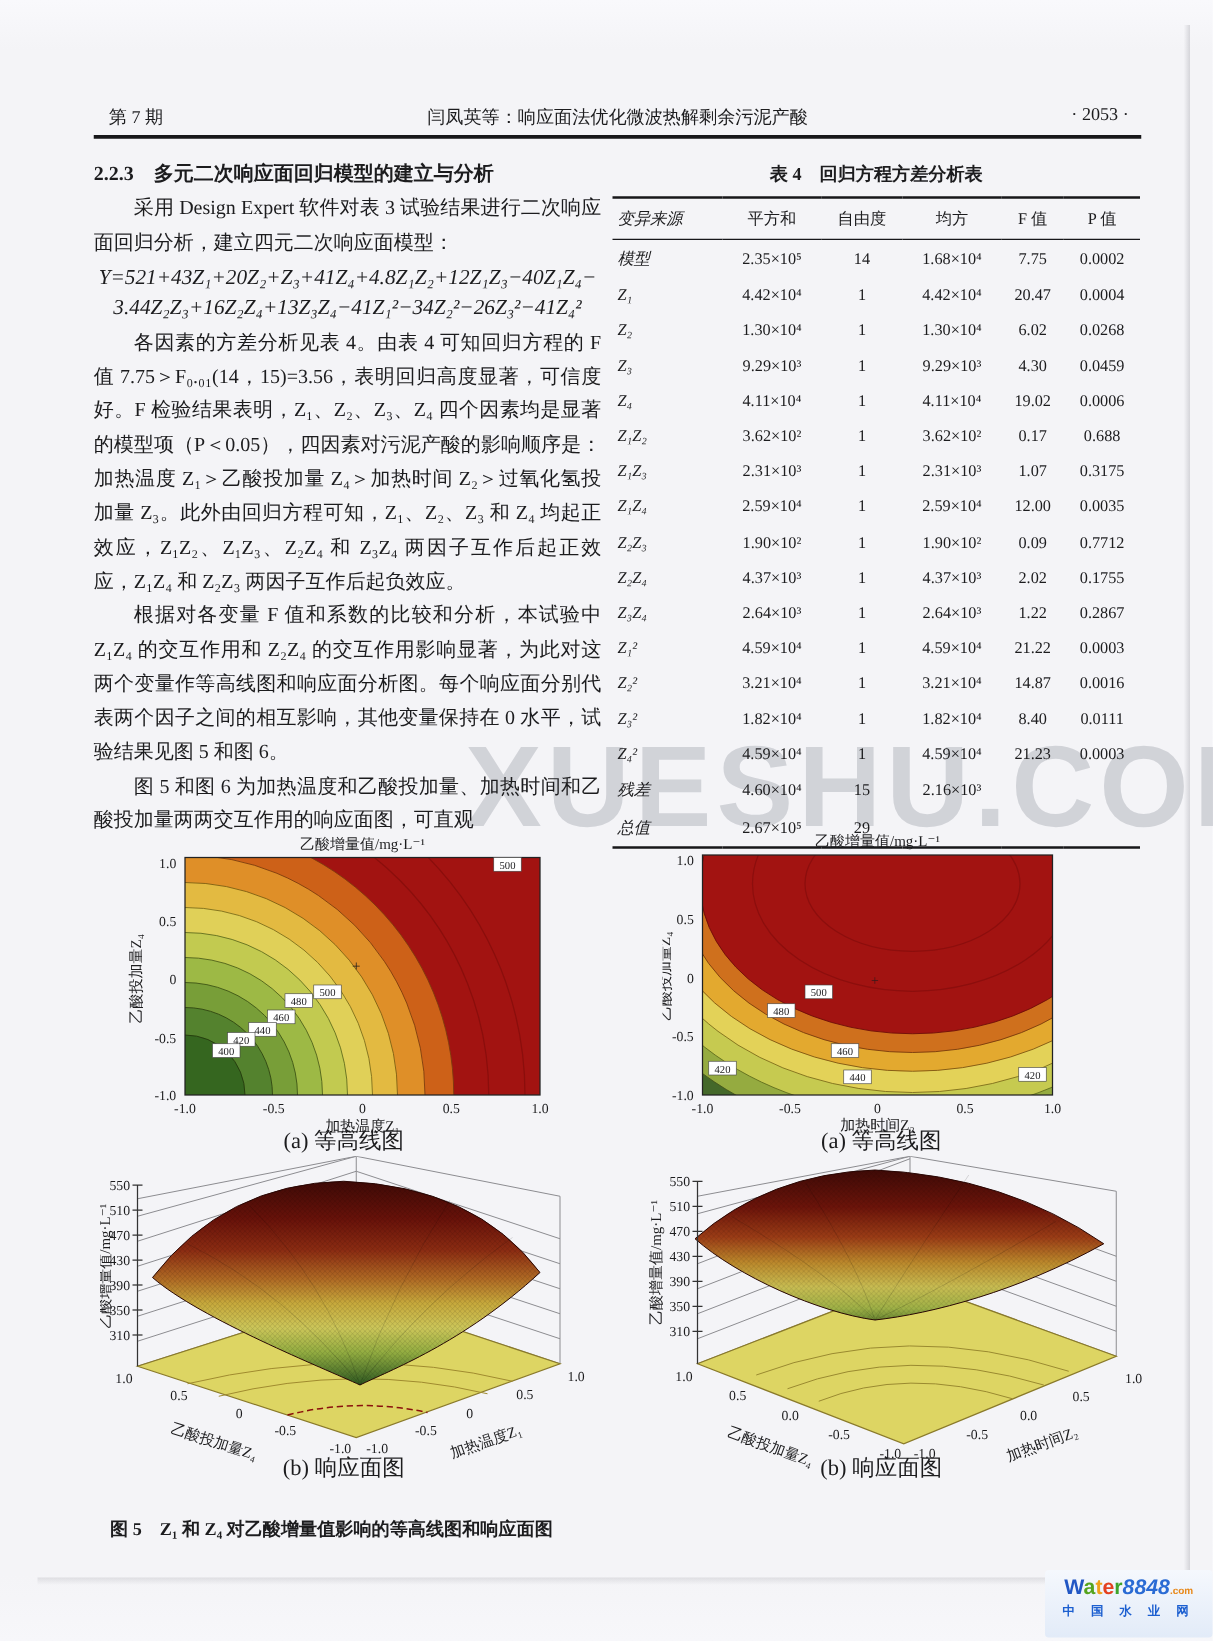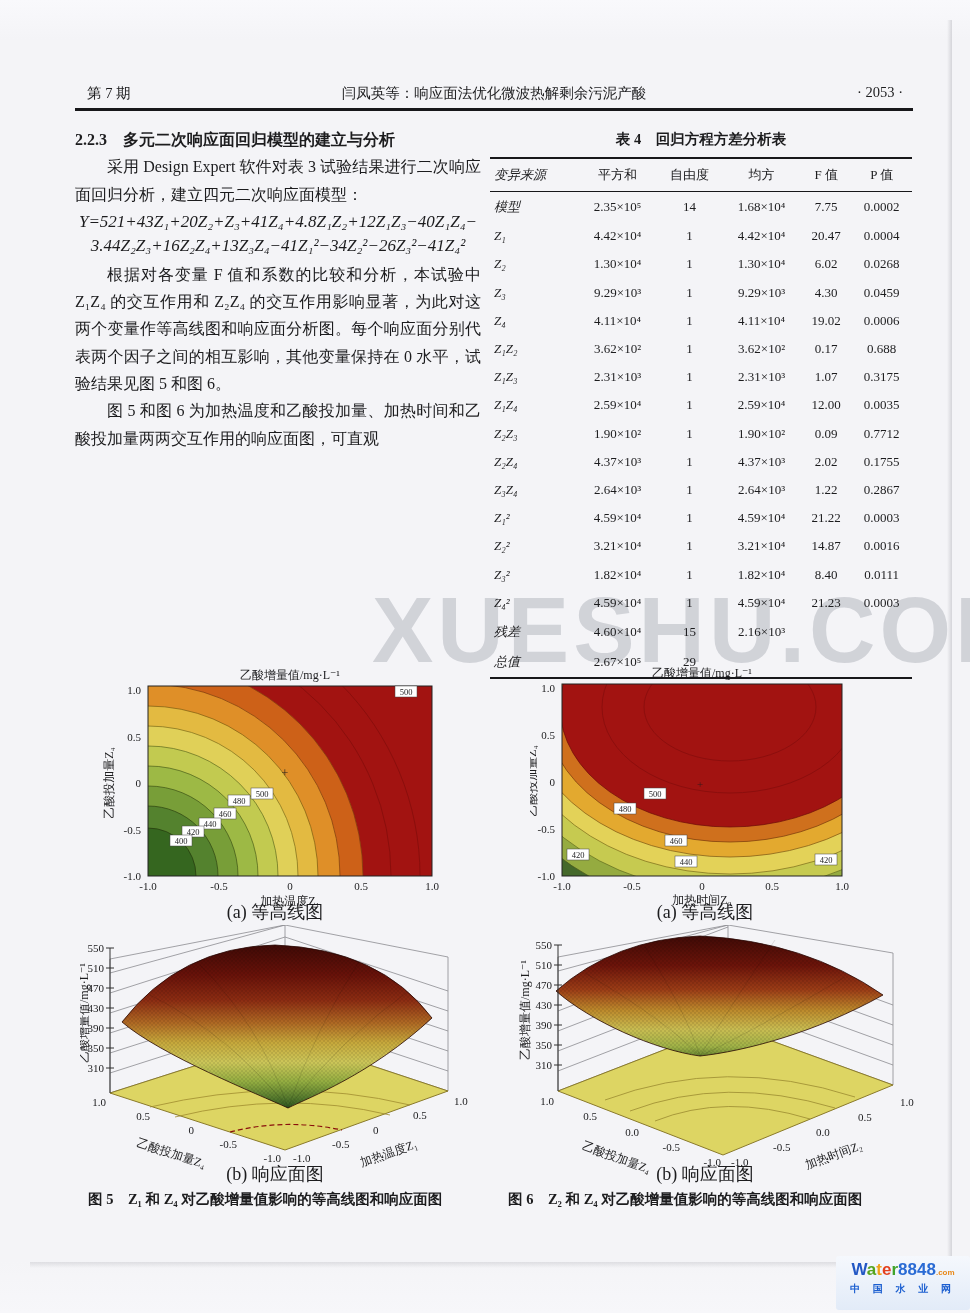--- a/index.html
+++ b/index.html
@@ -24,31 +24,31 @@
   .equation{text-align:center;font-style:italic;font-size:17px;line-height:24px;margin:2px 0 3px 0;}
   .rightcol{position:absolute;left:490px;top:130px;width:422px;z-index:1;}
   .tbl-title{text-align:center;font-weight:bold;font-size:14.5px;margin-bottom:8px;}
   table.anova{width:100%;border-collapse:collapse;font-size:13px;border-top:2.4px solid #17171a;
         border-bottom:2.4px solid #17171a;}
   table.anova th{font-weight:normal;padding:7px 2px;border-bottom:1.6px solid #17171a;white-space:nowrap;}
   table.anova td{padding:6.1px 2px;text-align:center;white-space:nowrap;}
   table.anova td:first-child,table.anova th:first-child{text-align:left;padding-left:4px;font-style:italic;}
   .figblock{position:absolute;z-index:1;}
   .subcap{position:absolute;text-align:center;font-size:18px;z-index:1;}
-  .figcap{position:absolute;font-size:14.5px;font-weight:bold;z-index:1;white-space:nowrap;}
+  .figcap{position:absolute;font-size:14.5px;font-weight:bold;z-index:1;white-space:nowrap;margin-top:24px;}
   svg text{font-family:"Liberation Serif","DejaVu Serif",serif;fill:#1c1c1e;}
   .axis-t{font-size:11px;}
   .axis-lab{font-size:12px;}
   .clabel rect{fill:#ffffff;stroke:#444;stroke-width:.5;}
   .clabel text{font-size:8.5px;text-anchor:middle;}
   .logo{position:absolute;left:836px;top:1256px;width:134px;height:54px;z-index:2;
         background:linear-gradient(180deg,#f5f8fd,#e2ebf8);border-radius:3px;
         font-family:"Liberation Sans","DejaVu Sans",sans-serif;text-align:center;}
   .logo .l1{font-size:17px;font-weight:bold;margin-top:4px;}
-  .logo .num{color:#2a6bd4;}
+  .logo .num{font-style:italic;color:#2a6bd4;}
   .logo .dotcom{font-size:8px;color:#e8891a;}
   .logo .l2{font-size:10px;letter-spacing:5px;color:#1c5fd0;font-weight:bold;margin-top:2px;}
   .c-blue{color:#2257c4;}.c-green{color:#55a41e;}.c-orange{color:#f0a11a;}.c-red{color:#e4411f;}.c-grn2{color:#3fa32a;}
 </style>
 </head>
 <body>
 
 <div class="page">
   <div class="watermark">XUESHU.COM</div>
   <div class="scan-edge-right"></div>
@@ -61,20 +61,21 @@
   </div>
   <div class="hdr-rule"></div>
 
   <div class="leftcol">
     <div class="sec-heading">2.2.3　多元二次响应面回归模型的建立与分析</div>
     <p>采用 Design Expert 软件对表 3 试验结果进行二次响应面回归分析，建立四元二次响应面模型：</p>
     <div class="equation">
       <div>Y=521+43Z₁+20Z₂+Z₃+41Z₄+4.8Z₁Z₂+12Z₁Z₃−40Z₁Z₄−</div>
       <div>3.44Z₂Z₃+16Z₂Z₄+13Z₃Z₄−41Z₁²−34Z₂²−26Z₃²−41Z₄²</div>
     </div>
+    <p>各因素的方差分析见表 4。由表 4 可知回归方程的 F 值 7.75＞F₀.₀₁(14，15)=3.56，表明回归高度显著，可信度好。F 检验结果表明，Z₁、Z₂、Z₃、Z₄ 四个因素均是显著的模型项（P＜0.05），四因素对污泥产酸的影响顺序是：加热温度 Z₁＞乙酸投加量 Z₄＞加热时间 Z₂＞过氧化氢投加量 Z₃。此外由回归方程可知，Z₁、Z₂、Z₃ 和 Z₄ 均起正效应，Z₁Z₂、Z₁Z₃、Z₂Z₄ 和 Z₃Z₄ 两因子互作后起正效应，Z₁Z₄ 和 Z₂Z₃ 两因子互作后起负效应。</p>
     <p>根据对各变量 F 值和系数的比较和分析，本试验中 Z₁Z₄ 的交互作用和 Z₂Z₄ 的交互作用影响显著，为此对这两个变量作等高线图和响应面分析图。每个响应面分别代表两个因子之间的相互影响，其他变量保持在 0 水平，试验结果见图 5 和图 6。</p>
     <p>图 5 和图 6 为加热温度和乙酸投加量、加热时间和乙酸投加量两两交互作用的响应面图，可直观</p>
   </div>
 
   <div class="rightcol">
     <div class="tbl-title">表 4　回归方程方差分析表</div>
     <table class="anova">
       <thead>
         <tr>
           <th>变异来源</th>
@@ -484,19 +485,18 @@
       <text class="axis-lab" transform="translate(100,236) rotate(20)" text-anchor="middle">乙酸投加量Z₄</text>
       <text class="axis-t" x="216" y="241">-1.0</text>
       <text class="axis-t" x="258" y="226">-0.5</text>
       <text class="axis-t" x="301" y="211">0.0</text>
       <text class="axis-t" x="343" y="196">0.5</text>
       <text class="axis-t" x="385" y="181">1.0</text>
       <text class="axis-lab" transform="translate(320,234) rotate(-20)" text-anchor="middle">加热时间Z₂</text>
     </svg>
   </div>
   <div class="subcap" style="left:540px;top:1162px;width:330px;">(b) 响应面图</div>
-  <div class="figcap" style="left:508px;top:1190px;">图 6　Z₂ 和 Z₄ 对乙酸增量值影响的等高线图和响应面图</div>
 
   <div class="logo">
     <div class="l1"><span class="c-blue">W</span><span class="c-green">a</span><span class="c-orange">t</span><span class="c-red">e</span><span class="c-grn2">r</span><span class="num">8848</span><span class="dotcom">.com</span></div>
     <div class="l2">中 国 水 业 网</div>
   </div>
 </div>
 
 </body></html>

